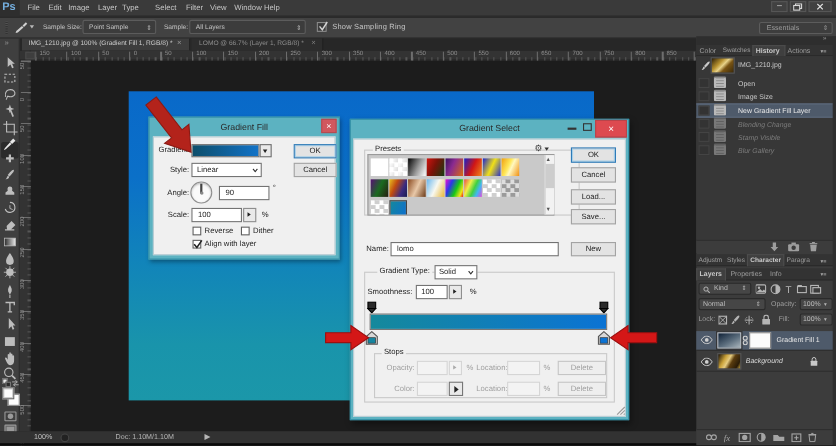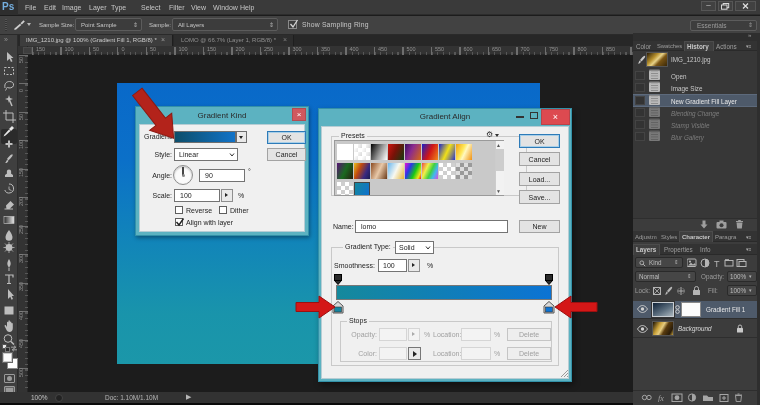--- a/index.html
+++ b/index.html
@@ -369,21 +369,21 @@
 <path d="M62 8 L62 2.5 L66 2.5 L67.5 4 L72 4 L72 8 Z" fill="#a5a5a5" stroke="none"></path>
 <rect x="79" y="1.5" width="8" height="7"></rect>
       <path d="M83 3 L83 7 M81 5 L85 5"></path>
 <path d="M94.5 2.5 L100.5 2.5 L99.8 8.5 L95.2 8.5 Z M94 2 L101 2 M96.5 1 L98.5 1" stroke-width="0.9"></path>
 </svg>
 <div class="a" style="left:757px;top:33px;width:3px;height:372px;background:#2e2e2e;"></div>
 </div>
 
 <div id="gfill">
 <div class="a" style="left:135px;top:106px;width:174px;height:130px;background:#5cb2c1;border:1px solid #3391a8;box-shadow:1px 2px 4px rgba(0,0,0,.35);"></div>
-<div class="a" style="left:176px;top:111px;color:#2a2a2a;font-size:8px;width:92px;text-align:center;white-space:nowrap;">Gradient Kind</div>
+<div class="a" style="left:176px;top:111px;color:#2a2a2a;font-size:8px;width:92px;text-align:center;white-space:nowrap;">Gradient Fill</div>
 <div class="a" style="left:292px;top:108px;width:14px;height:13px;background:#d0585e;border:1px solid #b34c52;color:#fff;font-size:8px;line-height:11px;text-align:center;">×</div>
 <div class="a" style="left:139px;top:124px;width:166px;height:108px;background:#f0f0f0;border:1px solid #b7cdd4;"></div>
 
 <div class="a dlg-label" style="left:144px;top:133px;width:28px;text-align:right;">Gradient:</div>
 <div class="a" style="left:174px;top:131px;width:62px;height:12px;border:1px solid #6e6e6e;background:linear-gradient(90deg,#0d4e6a,#1273c8);"></div>
 <div class="a" style="left:236px;top:131px;width:11px;height:12px;background:#e9e9e9;border:1px solid #6e6e6e;"></div>
 <div class="a" style="left:239px;top:136px;width:0;height:0;border-left:2.8px solid transparent;border-right:2.8px solid transparent;border-top:3.5px solid #222;"></div>
 
 <div class="a btn8" style="left:267px;top:131px;width:39px;height:13px;border-color:#2e7bb8;box-shadow:0 0 0 1px #a8cfe8 inset;line-height:12px;">OK</div>
 <div class="a btn8" style="left:267px;top:148px;width:39px;height:13px;line-height:12px;">Cancel</div>
@@ -416,21 +416,21 @@
 <div class="a dlg-label" style="left:230px;top:207px;">Dither</div>
 <div class="chk" style="left:175px;top:218px;"></div>
 <svg class="a" style="left:175px;top:217px;" width="10" height="10" viewBox="0 0 10 10">
       <path d="M1.5 5 L4 8 L8.5 1.5" fill="none" stroke="#222" stroke-width="1.4"></path>
     </svg>
 <div class="a dlg-label" style="left:186px;top:219px;">Align with layer</div>
 </div>
 
 <div id="geditor">
 <div class="a" style="left:318px;top:108px;width:254px;height:274px;background:#5cb2c1;border:1px solid #3391a8;box-shadow:2px 3px 6px rgba(0,0,0,.4);"></div>
-<div class="a" style="left:380px;top:112px;color:#2a2a2a;font-size:8px;width:130px;text-align:center;white-space:nowrap;">Gradient Align</div>
+<div class="a" style="left:380px;top:112px;color:#2a2a2a;font-size:8px;width:130px;text-align:center;white-space:nowrap;">Gradient Select</div>
 <div class="a" style="left:516px;top:116px;width:8px;height:2px;background:#333;"></div>
 <div class="a" style="left:530px;top:112px;width:8px;height:7px;border:1px solid #333;"></div>
 <div class="a" style="left:541px;top:109px;width:29px;height:16px;background:#dd4a50;border:1px solid #b8444a;color:#fff;font-size:9px;line-height:14px;text-align:center;">×</div>
 <div class="a" style="left:321px;top:126px;width:248px;height:253px;background:#f0f0f0;border:1px solid #b7cdd4;"></div>
 
 <div class="a gb" style="left:331px;top:136px;width:196px;height:60px;"></div>
 <div class="gblab" style="left:339px;top:132px;">Presets</div>
 <div class="a" style="left:486px;top:130px;color:#333;font-size:8px;">⚙</div>
 <div class="a" style="left:495px;top:134px;width:0;height:0;border-left:2.5px solid transparent;border-right:2.5px solid transparent;border-top:3px solid #333;"></div>
 

